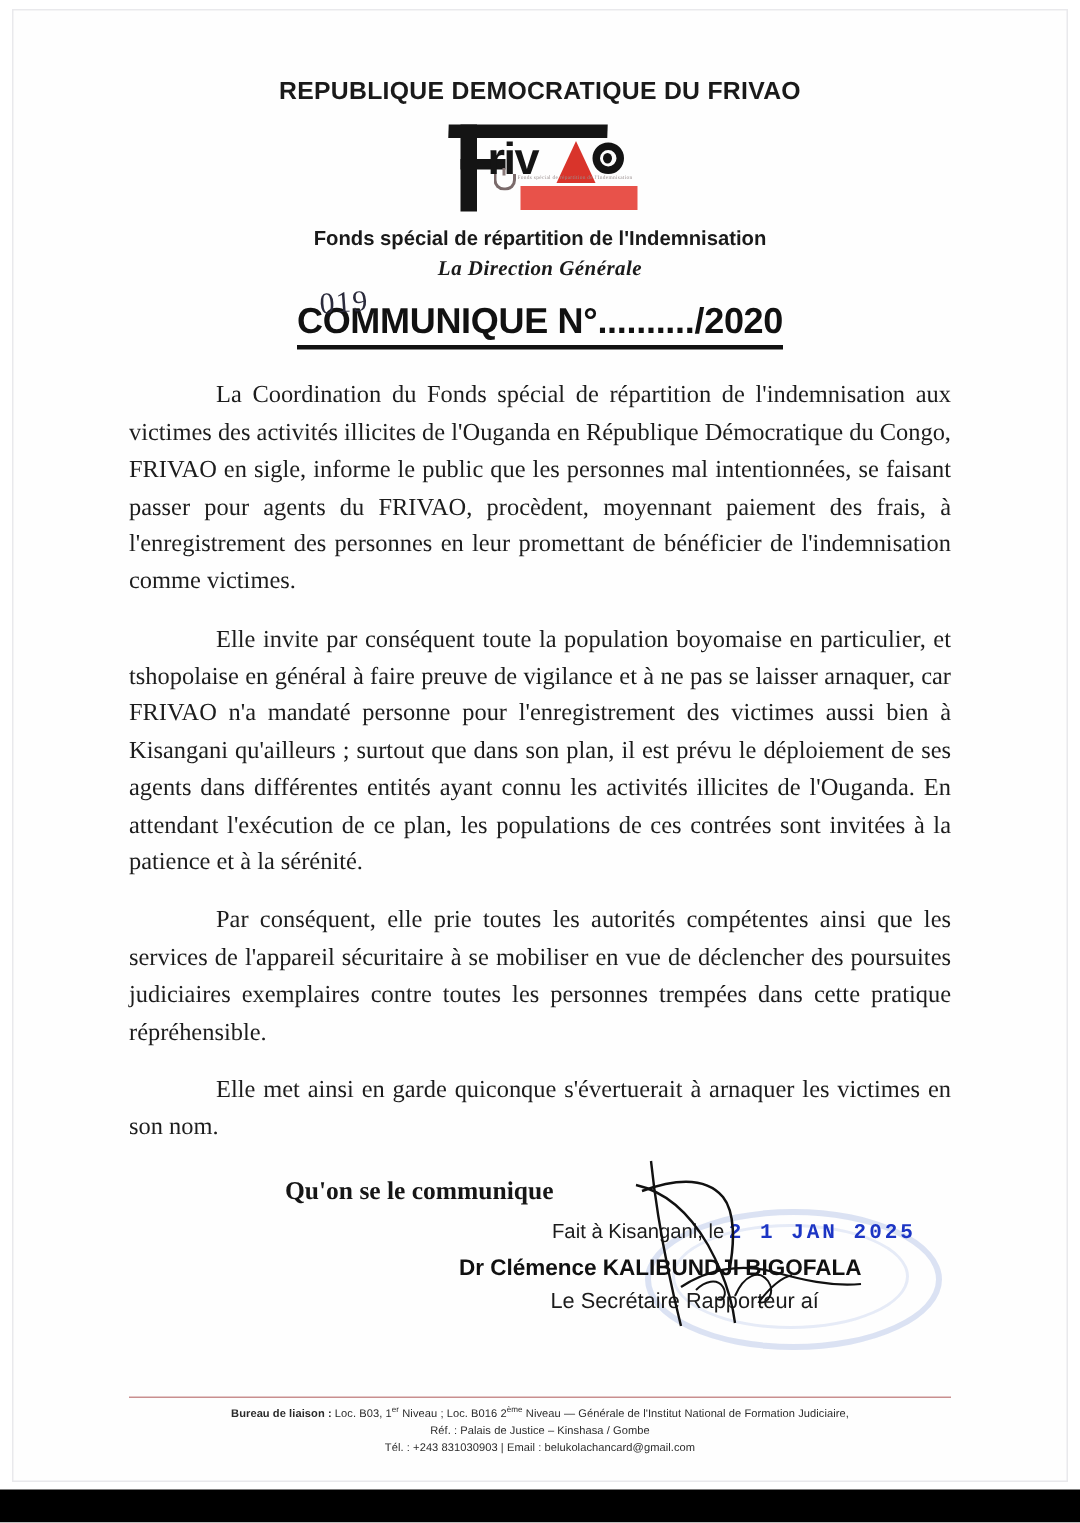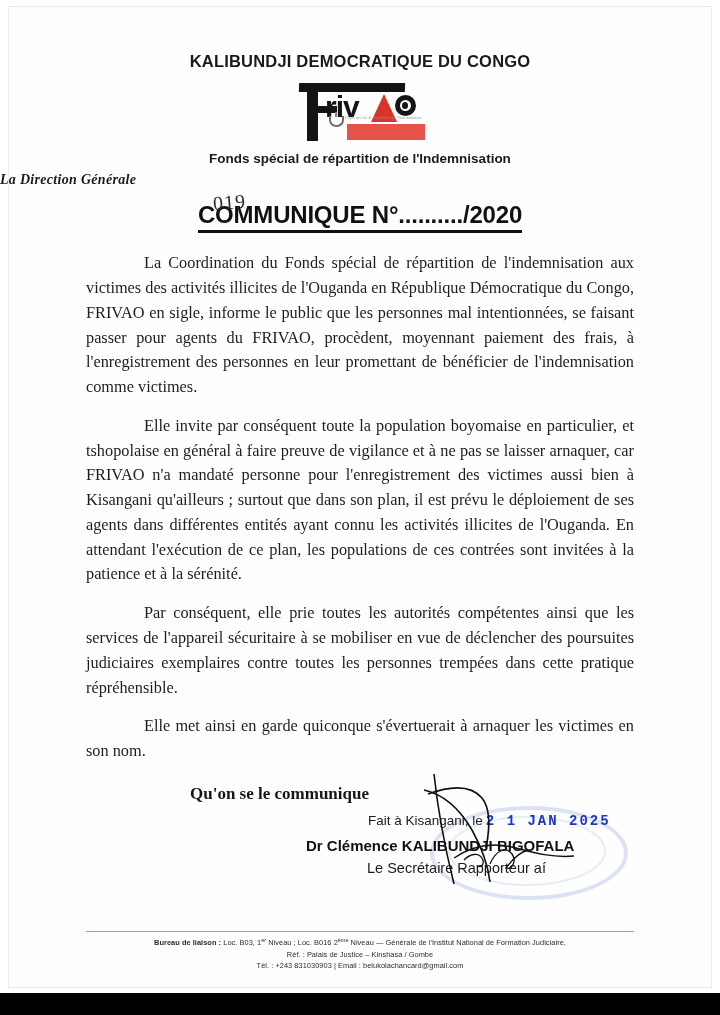--- a/index.html
+++ b/index.html
@@ -161,21 +161,21 @@
     color: #1a1a1a;
     margin-top: 8px;
     line-height: 1.28;
   }
   .fund-line .underlined {
     text-decoration: underline;
     text-underline-offset: 2px;
   }
 
   .direction-generale {
-    text-align: left;
+    text-align: center;
     font-family: "Liberation Serif", serif;
     font-style: italic;
     font-weight: bold;
     font-size: 14px;
     color: #1a1a1a;
     margin-top: 5px;
     letter-spacing: 0.3px;
   }
 
   .communique-row {
@@ -318,21 +318,21 @@
   sup { font-size: 5.4px; }
 </style>
 </head>
 <body>
 
 <div id="page">
   <div id="sheet-frame"></div>
 
   <div class="content">
 
-    <div class="republic-title">KALIBUNDJI DEMOCRATIQUE DU CONGO</div>
+    <div class="republic-title">REPUBLIQUE DEMOCRATIQUE DU FRIVAO</div>
 
     <div class="logo-wrap">
       <div class="logo-topbar"></div>
       <div class="logo-f-stem"></div>
       <div class="logo-f-arm"></div>
       <div class="logo-riv">riv</div>
       <div class="logo-a"></div>
       <div class="logo-o"></div>
       <div class="logo-o-dot"></div>
       <div class="logo-cup"></div>

